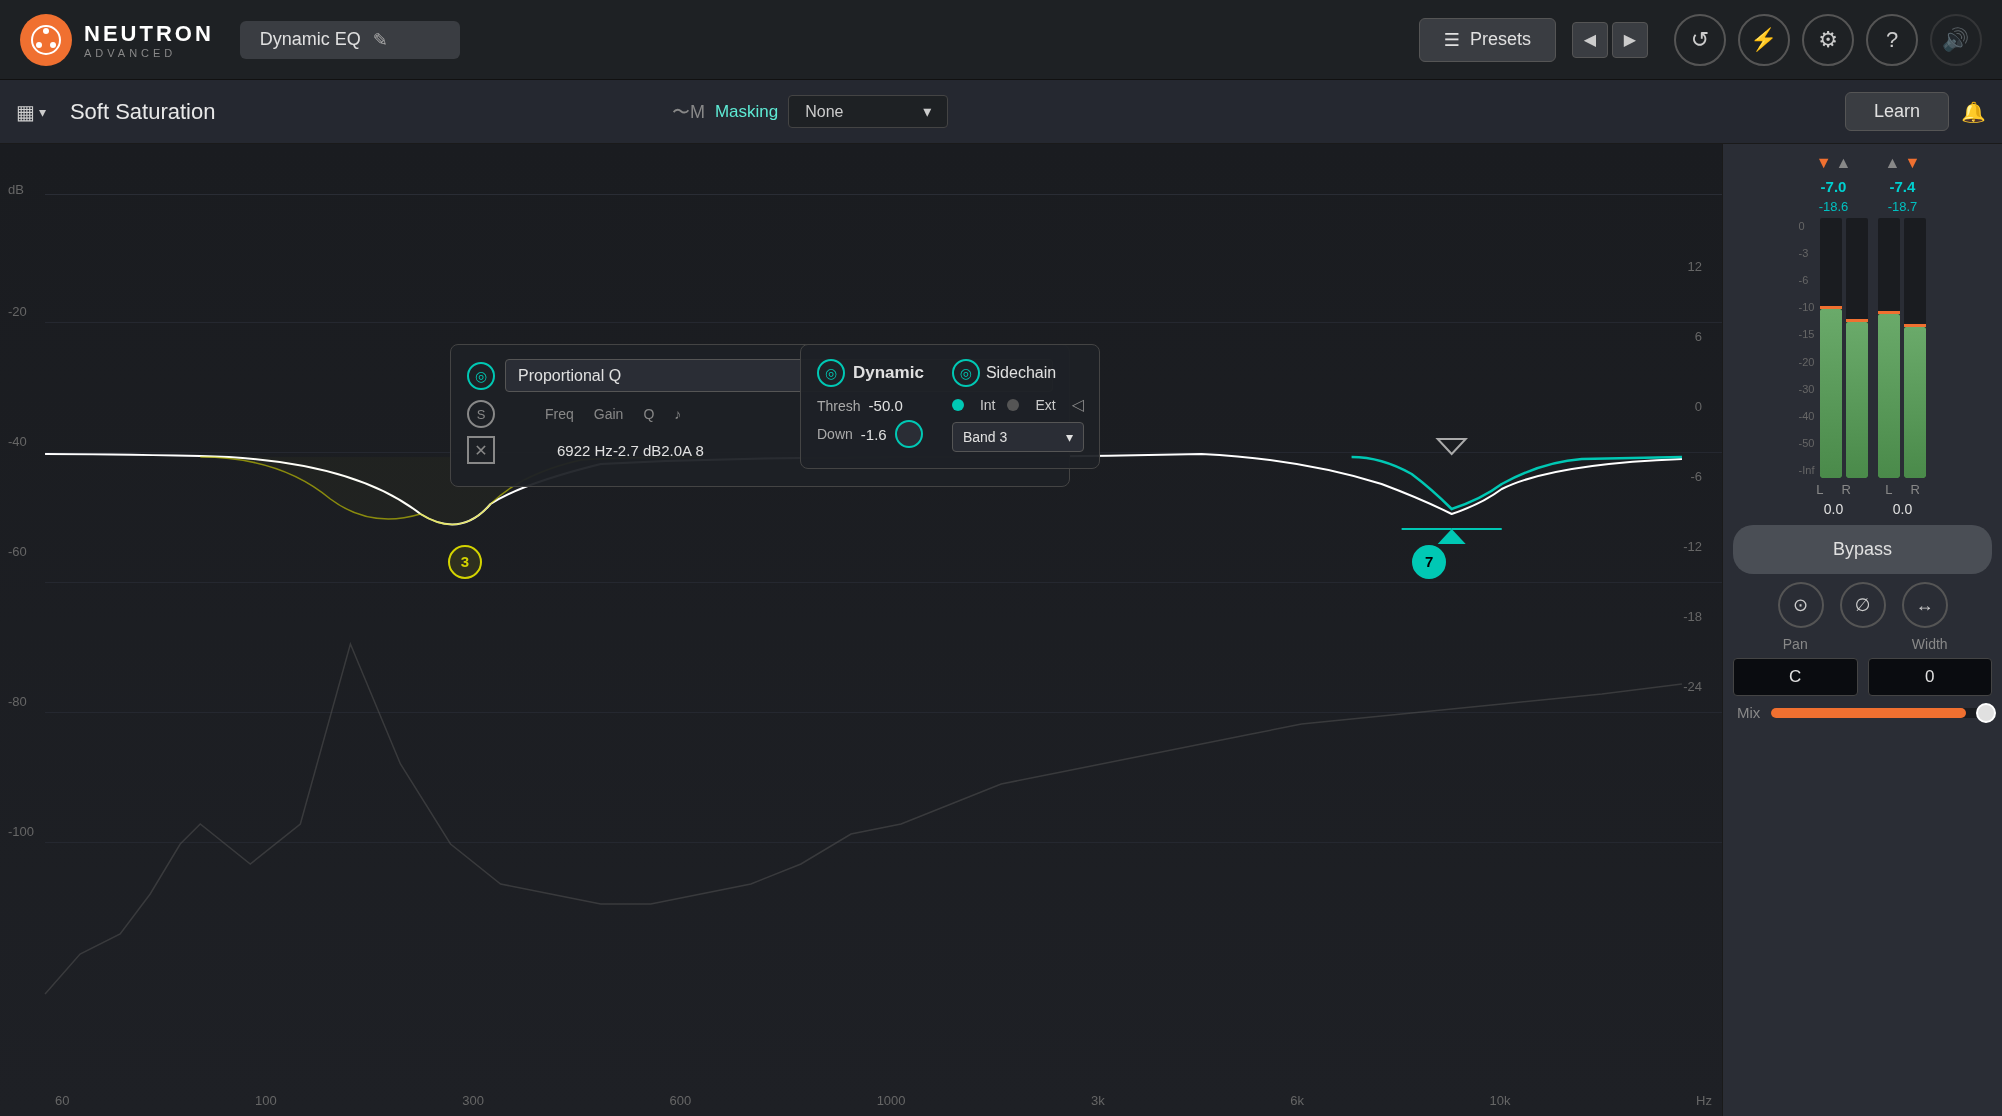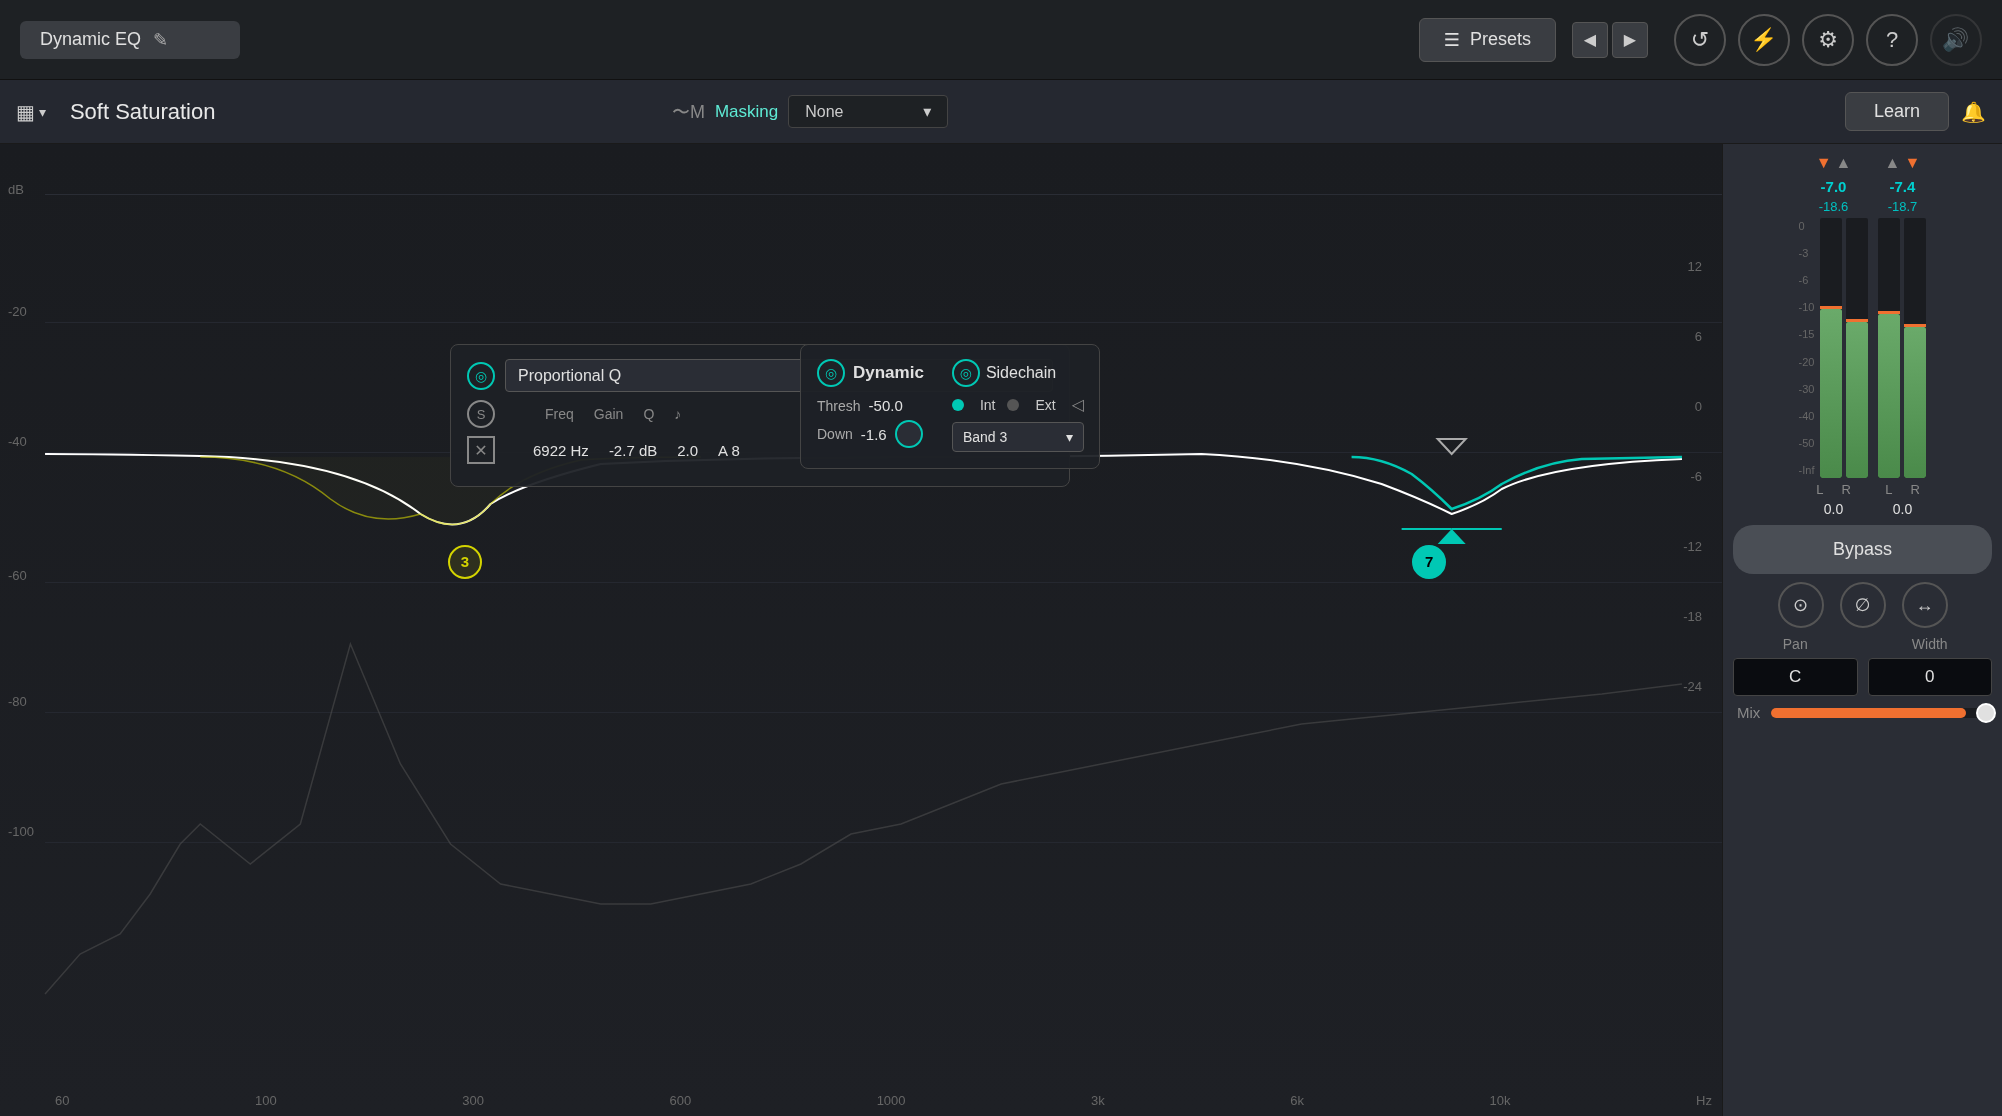--- a/index.html
+++ b/index.html
@@ -305,24 +305,23 @@
     }
     .popup-col-labels {
       display: flex;
       gap: 20px;
       color: #888;
       font-size: 14px;
       margin-left: 40px;
     }
     .popup-col-values {
       display: flex;
-      gap: 20px;
       color: #e0e0e0;
       font-size: 15px;
-      margin-left: 28px;
+      margin-left: 52px;
     }
 
     
     .dynamic-panel {
       position: absolute;
       top: 200px;
       left: 800px;
       background: rgba(30,33,38,0.95);
       border: 1px solid #444;
       border-radius: 8px;
@@ -530,20 +529,34 @@
       left: 8px;
       color: #666;
       font-size: 13px;
       margin-top: 28px;
     }
   </style>
 </head>
 <body>
 
 <div class="top-bar">
+  <div class="logo-area">
+    <div class="logo-circle">
+      <svg viewBox="0 0 36 36" fill="none">
+        <circle cx="18" cy="18" r="14" stroke="white" stroke-width="2" fill="none"></circle>
+        <circle cx="18" cy="9" r="3" fill="white"></circle>
+        <circle cx="11" cy="23" r="3" fill="white"></circle>
+        <circle cx="25" cy="23" r="3" fill="white"></circle>
+      </svg>
+    </div>
+    <div class="logo-text">
+      <span class="logo-neutron">NEUTRON</span>
+      <span class="logo-advanced">ADVANCED</span>
+    </div>
+  </div>
 
   <div class="preset-name-box">
     <span>Dynamic EQ</span>
     <span class="pencil-icon">✎</span>
   </div>
 
   <div class="spacer"></div>
 
   <div class="presets-btn">
     <span>☰</span>
@@ -605,21 +618,21 @@
 
     <div class="db-label" style="top: 32px;"></div>
     <div class="db-line" style="top: 50px;"></div>
 
     <div class="db-label" style="top: 160px;">-20</div>
     <div class="db-line" style="top: 178px; background: #252830;"></div>
 
     <div class="db-label" style="top: 290px;">-40</div>
     <div class="db-line" style="top: 308px; background: #252830;"></div>
 
-    <div class="db-label" style="top: 424px; text-align: center;">-60</div>
+    <div class="db-label" style="top: 400px; text-align: center;">-60</div>
     <div class="db-line" style="top: 438px; background: #252830;"></div>
 
     <div class="db-label" style="top: 550px;">-80</div>
     <div class="db-line" style="top: 568px; background: #252830;"></div>
 
     <div class="db-label" style="top: 680px;">-100</div>
     <div class="db-line" style="top: 698px; background: #252830;"></div>
 
     <div class="db-label-right" style="top: 115px;">12</div>
     <div class="db-label-right" style="top: 185px;">6</div>

